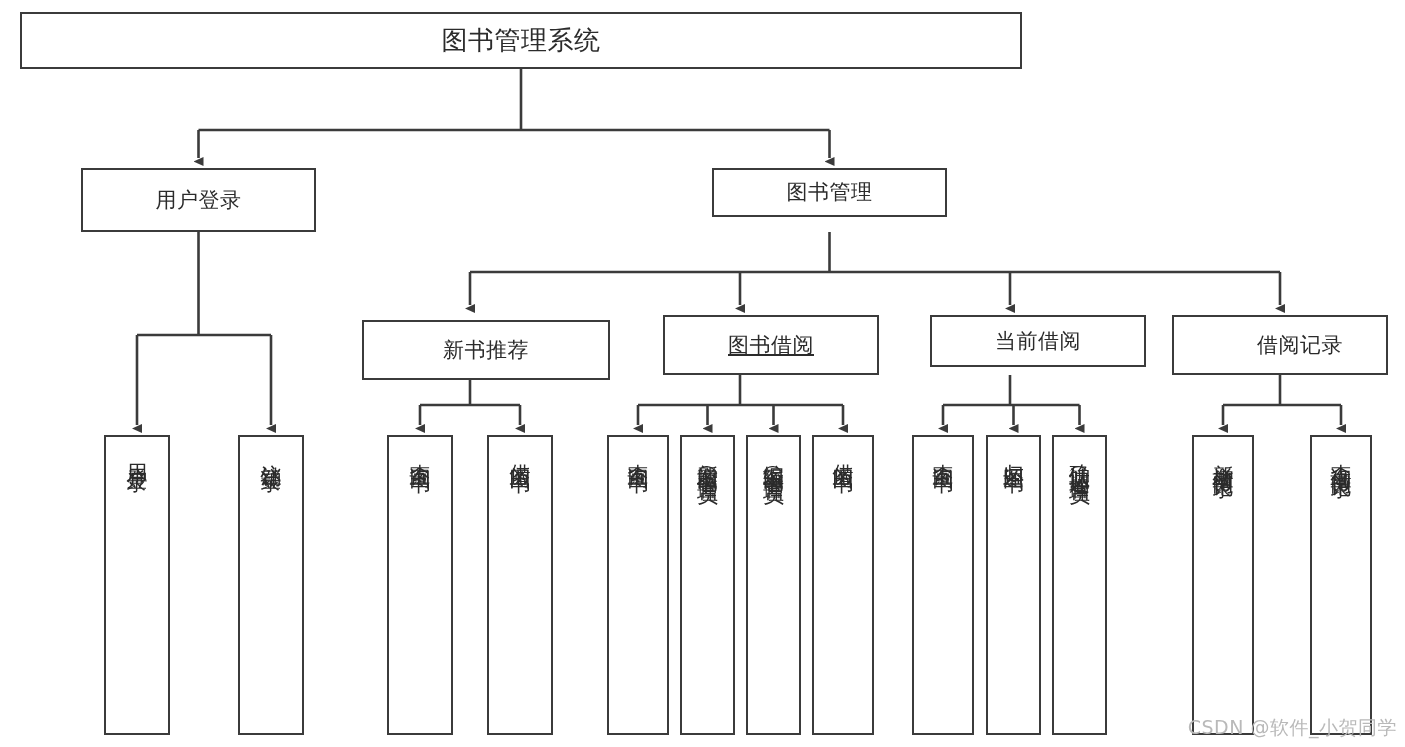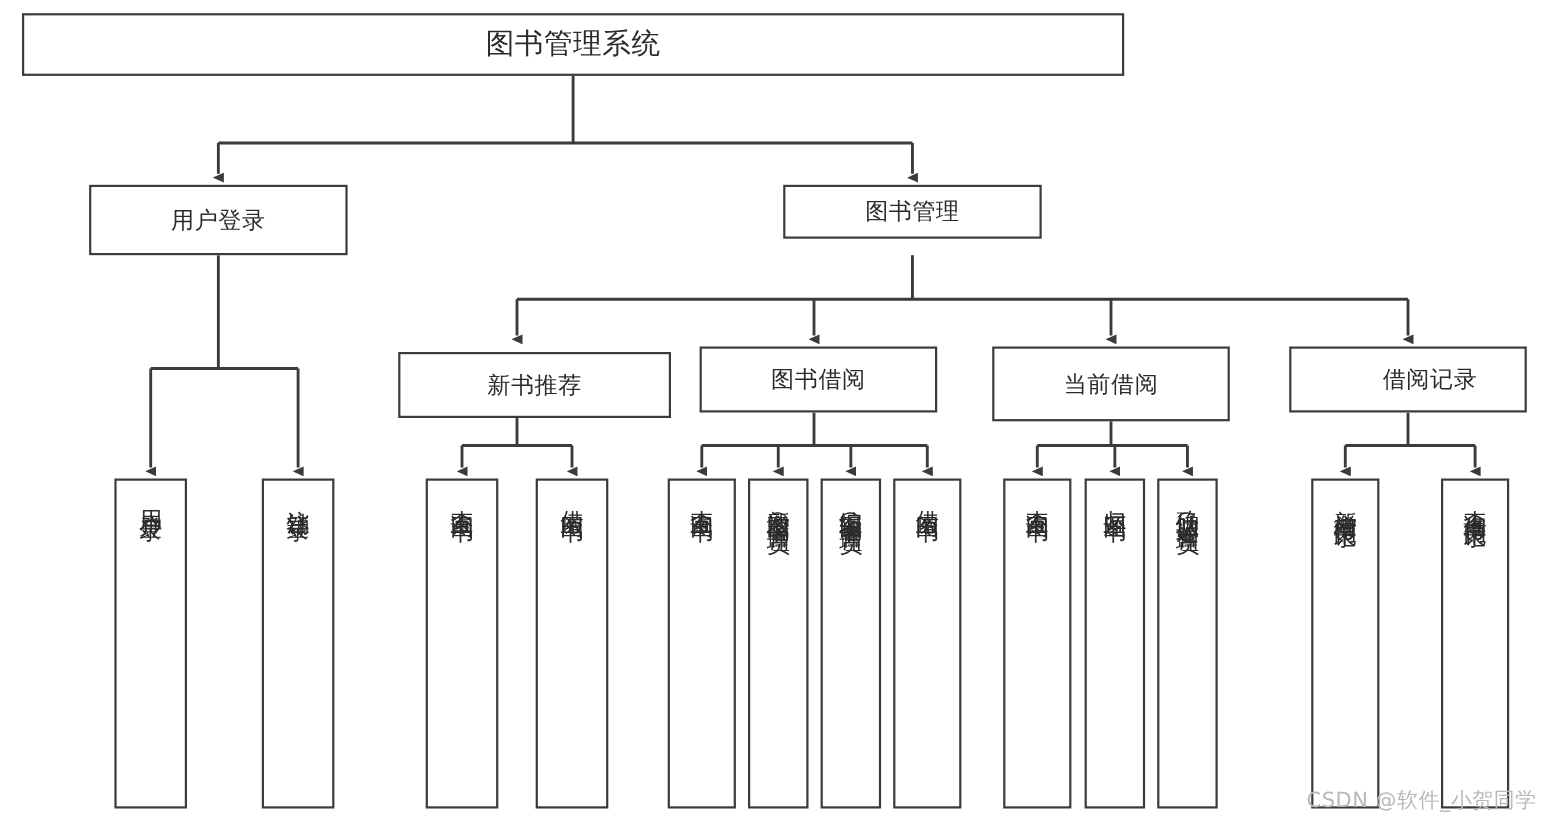--- a/index.html
+++ b/index.html
@@ -130,24 +130,24 @@
   <div class="node horiz" style="left: 81px; top: 168px; width: 235px; height: 64px;">
     <span class="node-label">用户登录</span>
   </div>
   <div class="node horiz" style="left: 712px; top: 168px; width: 235px; height: 49px;">
     <span class="node-label">图书管理</span>
   </div>
 
   <div class="node horiz" style="left: 362px; top: 300px; width: 248px; height: 60px; margin-top: 20px;">
     <span class="node-label">新书推荐</span>
   </div>
-  <div class="node horiz" style="left: 636px; top: 315px; width: 216px; height: 60px;">
+  <div class="node horiz" style="left: 663px; top: 315px; width: 216px; height: 60px; text-decoration: underline;">
     <span class="node-label">图书借阅</span>
   </div>
-  <div class="node horiz" style="left: 902px; top: 315px; width: 216px; height: 68px;">
+  <div class="node horiz" style="left: 930px; top: 315px; width: 216px; height: 52px;">
     <span class="node-label">当前借阅</span>
   </div>
   <div class="node horiz" style="left: 1172px; top: 315px; width: 216px; height: 60px; padding-left: 40px;">
     <span class="node-label">借阅记录</span>
   </div>
 
   <div class="node vert" style="left: 104px; top: 435px; width: 66px; height: 300px;">
     <span class="node-label">用户登录</span>
   </div>
   <div class="node vert" style="left: 238px; top: 435px; width: 66px; height: 300px;">

